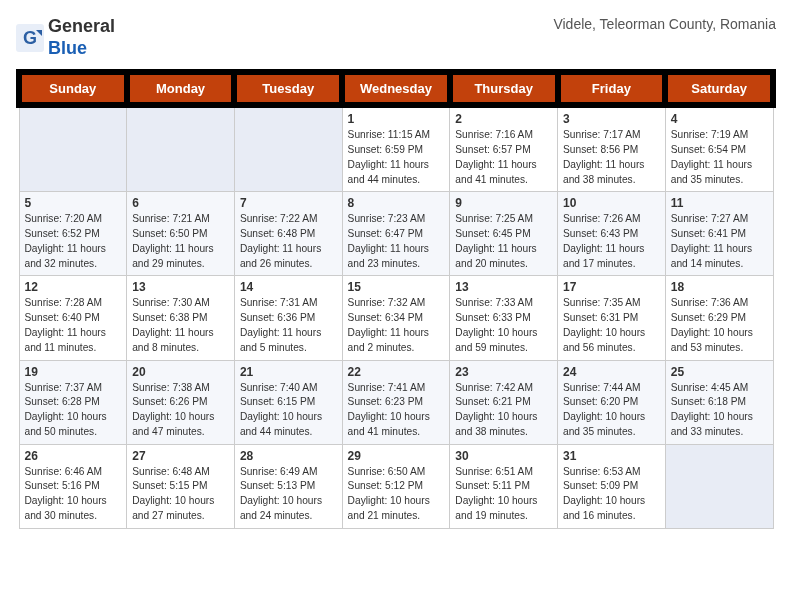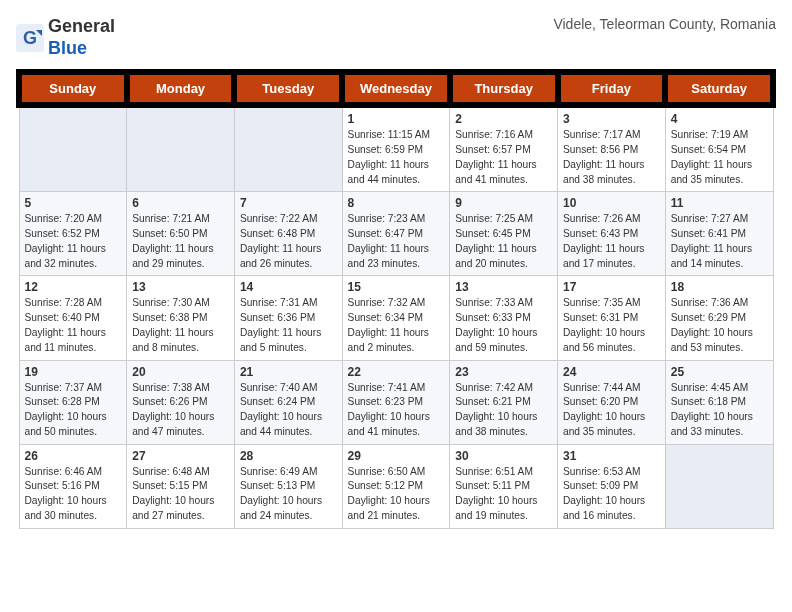--- a/index.html
+++ b/index.html
@@ -248,21 +248,21 @@
         </td>
         <td>
           <span class="day-number">20</span>
           <div class="day-info">Sunrise: 7:38 AM
 Sunset: 6:26 PM
 Daylight: 10 hours and 47 minutes.</div>
         </td>
         <td>
           <span class="day-number">21</span>
           <div class="day-info">Sunrise: 7:40 AM
-Sunset: 6:24 PM
+Sunset: 6:15 PM
 Daylight: 10 hours and 44 minutes.</div>
         </td>
         <td>
           <span class="day-number">22</span>
           <div class="day-info">Sunrise: 7:41 AM
 Sunset: 6:23 PM
 Daylight: 10 hours and 41 minutes.</div>
         </td>
         <td>
           <span class="day-number">23</span>

